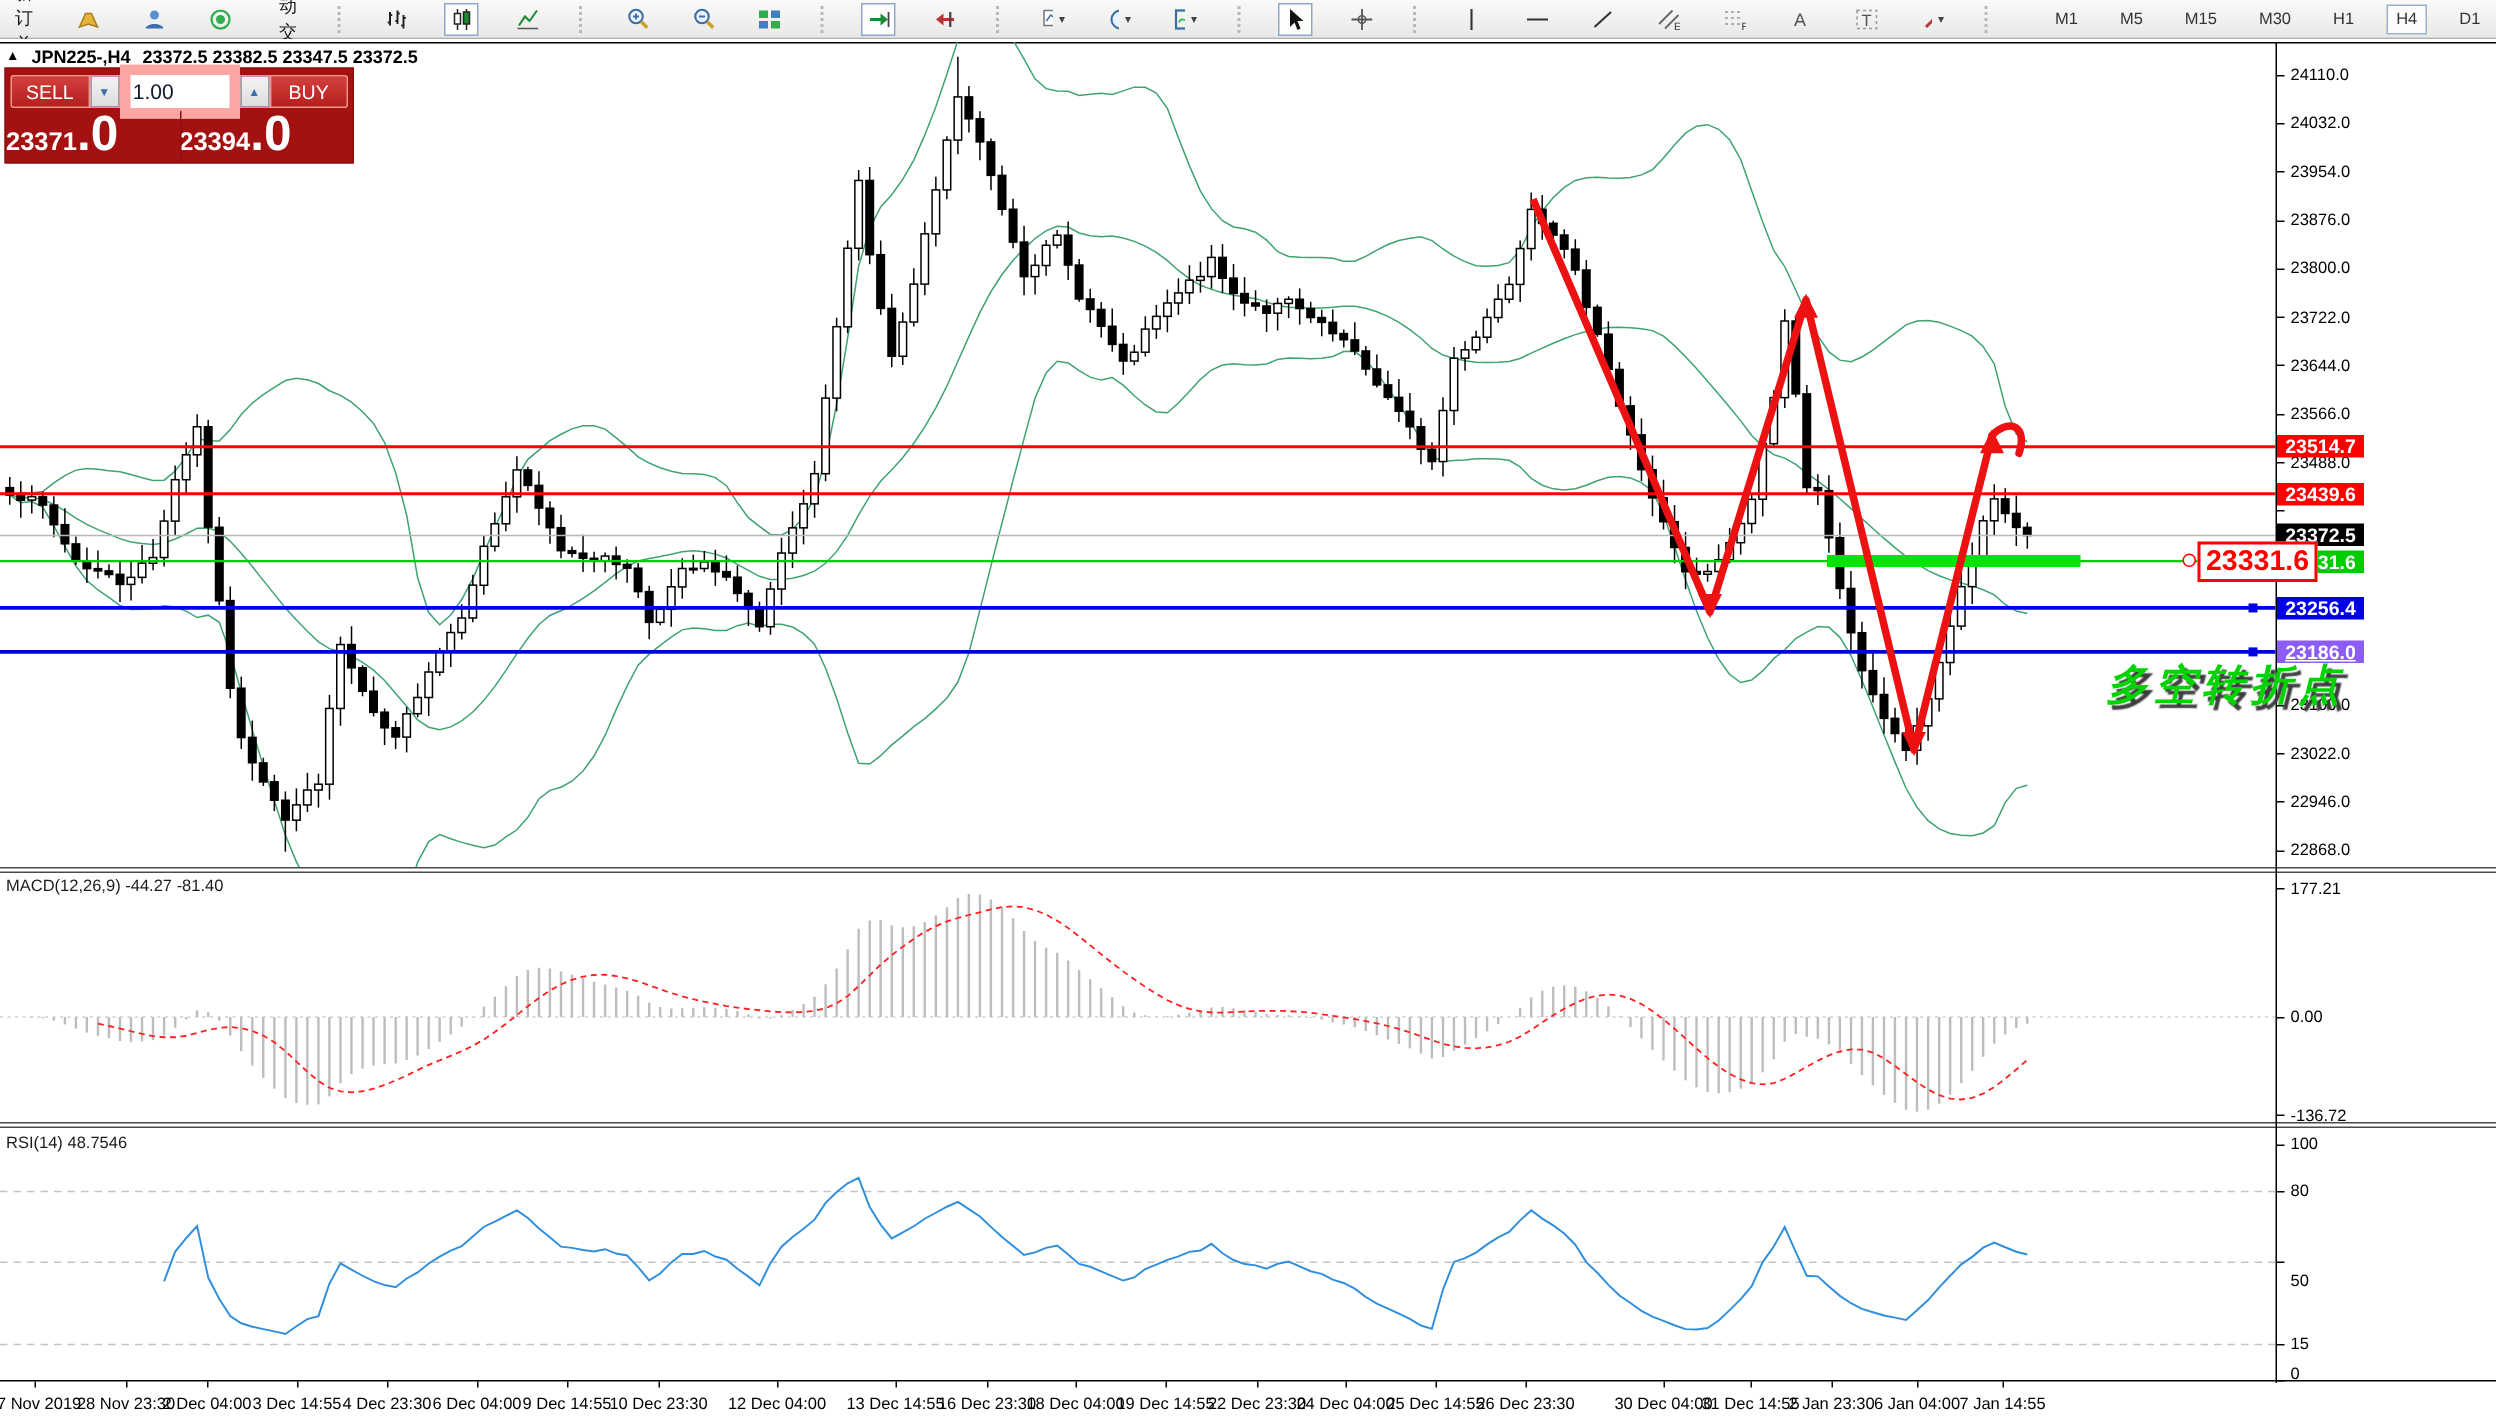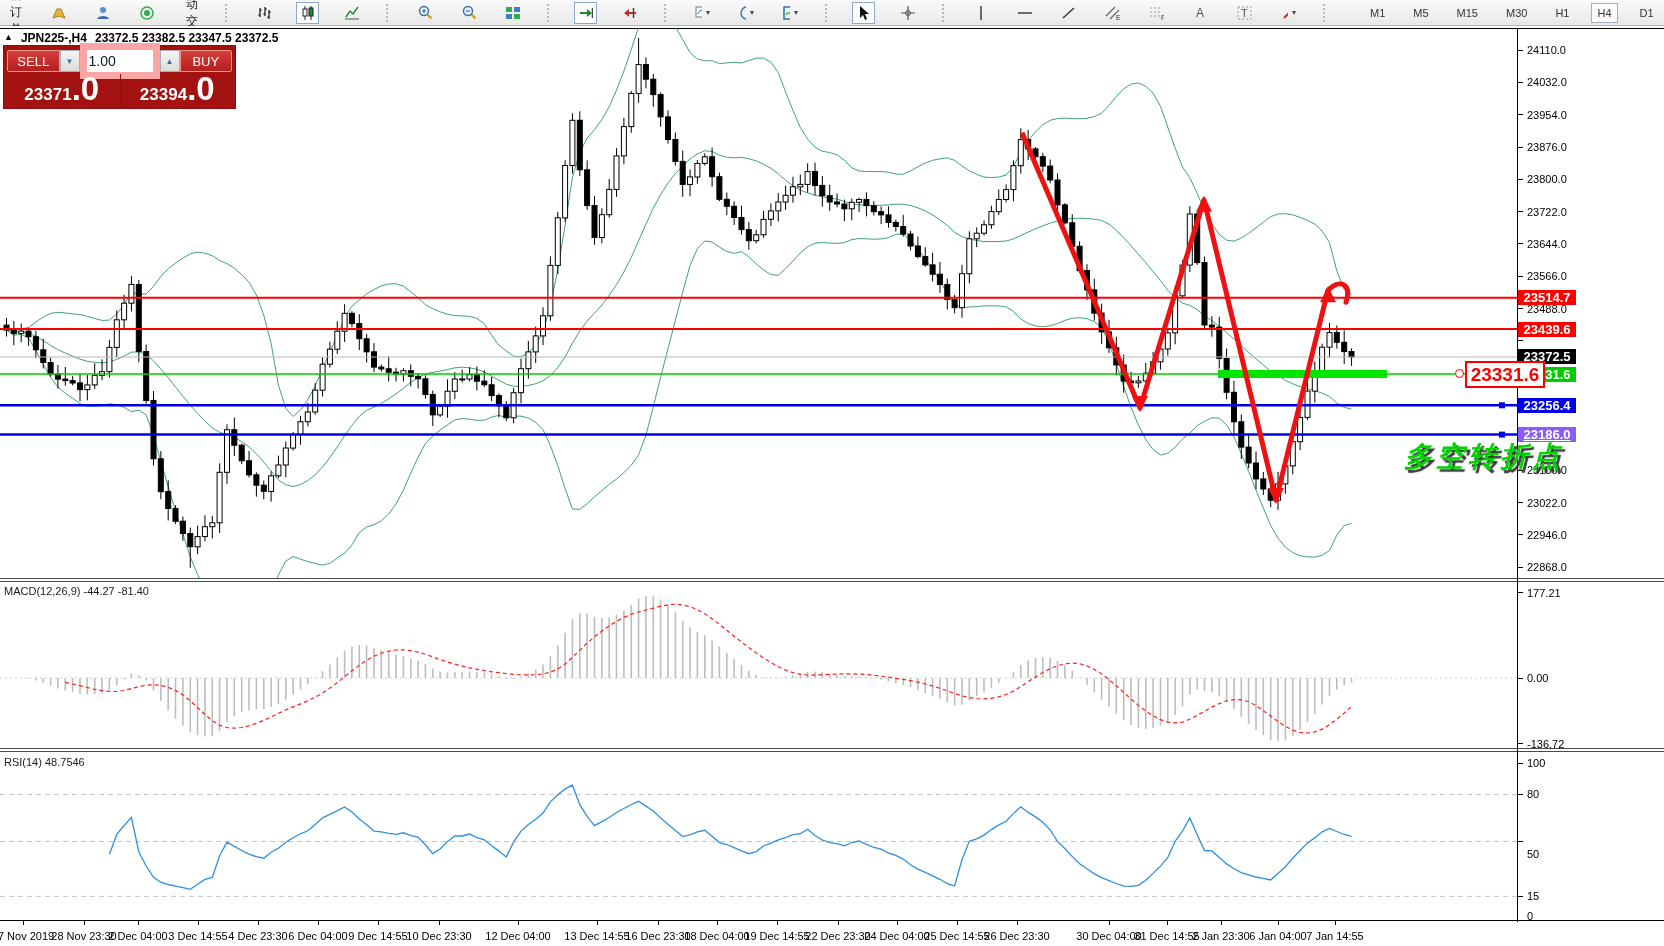--- a/index.html
+++ b/index.html
@@ -46,21 +46,21 @@
     border:1px solid #8c0e0d;box-sizing:border-box;}
   .ocp-row1{display:flex;align-items:center;height:26px;padding:2px 3px 0 3px;gap:0;}
   .ocp-btn{height:22px;background:linear-gradient(#d4403d,#b51f1d);border:1px solid #e98;color:#fff;
     font-size:13px;display:flex;align-items:center;justify-content:center;}
   .sellb{width:57px;border-radius:2px 0 0 2px;} .buyb{width:57px;border-radius:0 2px 2px 0;}
   .spin{width:20px;height:22px;background:linear-gradient(#f4f4f4,#dcdcdc);border:1px solid #aab;
     color:#3b6ea5;font-size:8px;display:flex;align-items:center;justify-content:center;}
   .vol{width:62px;height:20px;background:#fff;border:7px solid #fca5a5;color:#0f172a;font-size:14px;
     display:flex;align-items:center;justify-content:center;}
   .ocp-row2{display:flex;height:36px;}
-  .half{width:50%;display:flex;align-items:baseline;justify-content:center;color:#fff;}
+  .half{width:50%;display:flex;align-items:baseline;justify-content:flex-start;color:#fff;}
   .half .pmain{font-size:17px;font-weight:bold;letter-spacing:0;}
   .half .pfrac{font-size:33px;font-weight:bold;line-height:30px;}
   .ocp-div{position:absolute;left:116px;top:28px;width:1px;height:34px;background:#8c0e0d;}
   
   .price-label-box{position:absolute;left:1465px;top:335px;width:76px;height:23px;border:2px solid #ff0000;
     background:#fff;color:#ff0000;font-size:19px;font-weight:600;display:flex;align-items:center;justify-content:center;z-index:6;}
   .conn-dot{position:absolute;left:1455px;top:343px;width:7px;height:7px;border:1.5px solid #ff0000;
     border-radius:50%;background:#fff;z-index:6;}
   .annotation{position:absolute;left:1404px;top:412px;font-size:28px;font-weight:bold;font-style:italic;
     letter-spacing:4px;color:#00d400;text-shadow:3px 3px 1px #3c3c3c;z-index:7;white-space:nowrap;}

